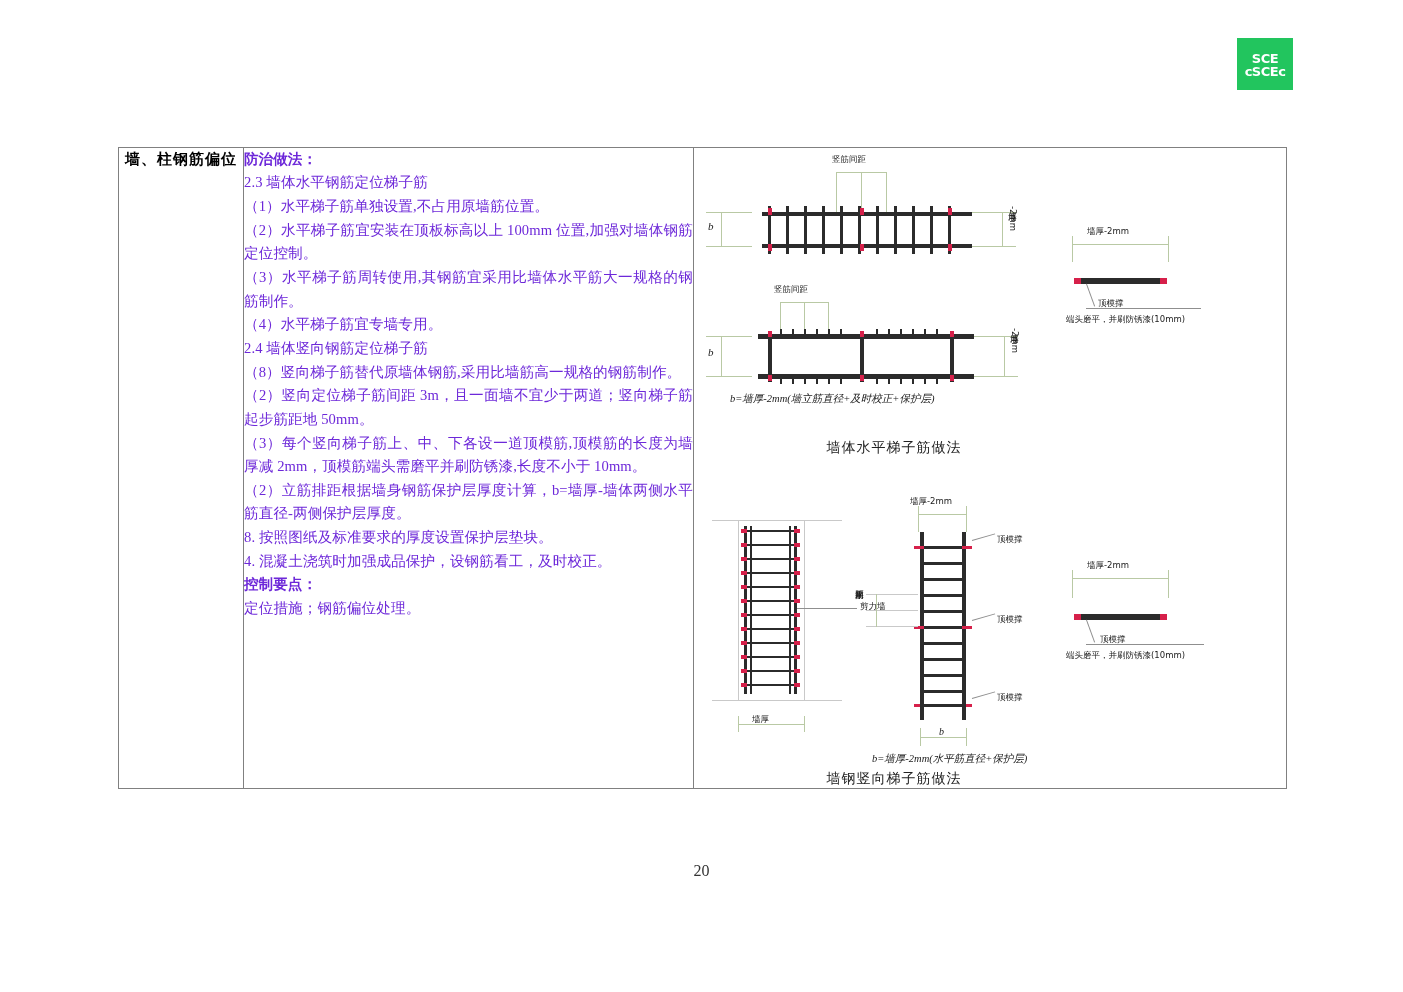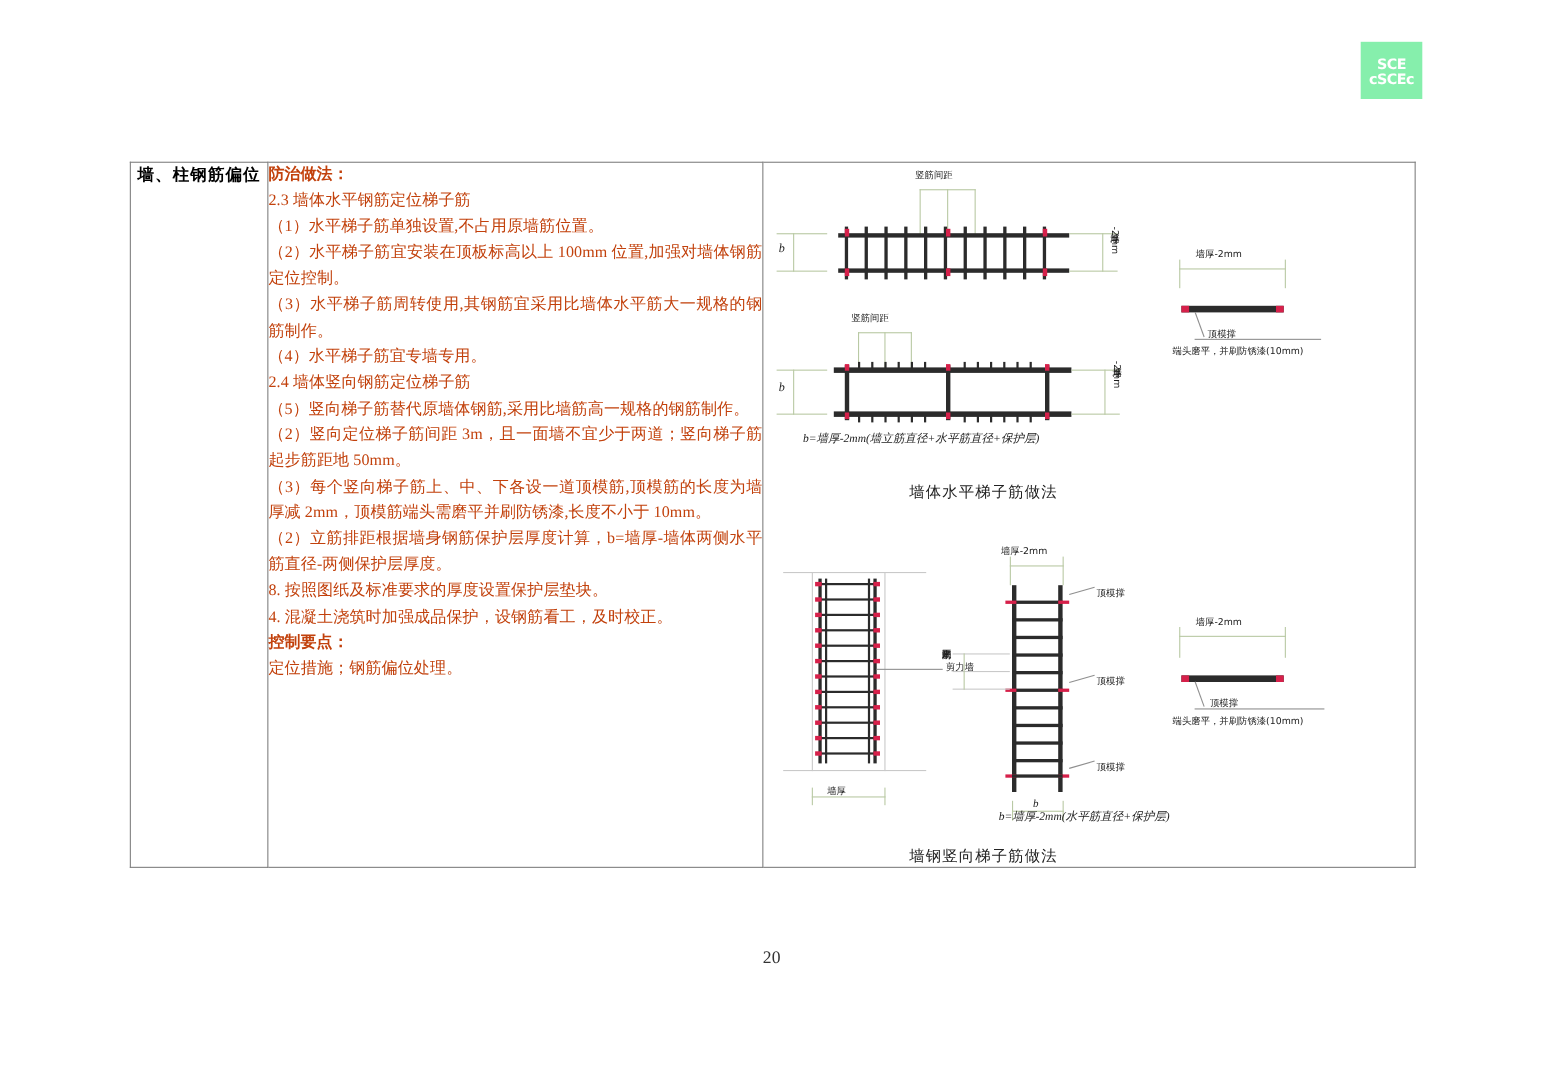--- a/index.html
+++ b/index.html
@@ -21,21 +21,21 @@
     position: absolute;
     top: 38px;
     right: 110px;
     display: flex;
     align-items: center;
     gap: 14px;
   }
   .logo-mark {
     width: 56px;
     height: 52px;
-    background: #86efac;
+    background: #22c55e;
     display: flex;
     align-items: center;
     justify-content: center;
   }
   .logo-mark svg { display:block; }
   .logo-text { display: flex; flex-direction: column; justify-content: center; }
   .logo-cn {
     font-family: "DejaVu Sans", sans-serif;
     font-weight: bold;
     font-size: 28px;
@@ -97,21 +97,21 @@
   }
 
   
   .method-cell { padding: 10px 12px 12px 12px; }
   .txt {
     font-family: "Liberation Serif", "DejaVu Serif", serif;
     font-size: 14.6px;
     line-height: 1.62;
     letter-spacing: 0.1px;
     text-align: justify;
-    color: #c2410c;
+    color: #6d28d9;
     margin: 0;
   }
   .txt.bold { font-family: "DejaVu Sans", sans-serif; font-weight: bold; font-size: 14.5px; }
 
   
   .diagram-cell { padding: 4px 0 8px 0; position: relative; }
   .dwg { position: relative; width: 591px; }
   .cap {
     text-align: center;
     font-family: "Liberation Serif", "DejaVu Serif", serif;
@@ -173,21 +173,21 @@
     <td class="phenom-cell">墙、柱钢筋偏位</td>
 
     <td class="method-cell">
       <p class="txt bold">防治做法：</p>
       <p class="txt">2.3 墙体水平钢筋定位梯子筋</p>
       <p class="txt">（1）水平梯子筋单独设置,不占用原墙筋位置。</p>
       <p class="txt">（2）水平梯子筋宜安装在顶板标高以上 100mm 位置,加强对墙体钢筋定位控制。</p>
       <p class="txt">（3）水平梯子筋周转使用,其钢筋宜采用比墙体水平筋大一规格的钢筋制作。</p>
       <p class="txt">（4）水平梯子筋宜专墙专用。</p>
       <p class="txt">2.4 墙体竖向钢筋定位梯子筋</p>
-      <p class="txt">（5）竖向梯子筋替代原墙体钢筋,采用比墙筋高一规格的钢筋制作。</p>
+      <p class="txt">（8）竖向梯子筋替代原墙体钢筋,采用比墙筋高一规格的钢筋制作。</p>
       <p class="txt">（2）竖向定位梯子筋间距 3m，且一面墙不宜少于两道；竖向梯子筋起步筋距地 50mm。</p>
       <p class="txt">（3）每个竖向梯子筋上、中、下各设一道顶模筋,顶模筋的长度为墙厚减 2mm，顶模筋端头需磨平并刷防锈漆,长度不小于 10mm。</p>
       <p class="txt">（2）立筋排距根据墙身钢筋保护层厚度计算，b=墙厚-墙体两侧水平筋直径-两侧保护层厚度。</p>
       <p class="txt">8. 按照图纸及标准要求的厚度设置保护层垫块。</p>
       <p class="txt">4. 混凝土浇筑时加强成品保护，设钢筋看工，及时校正。</p>
       <p class="txt bold">控制要点：</p>
       <p class="txt">定位措施；钢筋偏位处理。</p>
     </td>
 
     <td class="diagram-cell">
@@ -279,21 +279,21 @@
           <div class="bar-v" style="left:206px; top:230px; width:2px; height:6px;"></div>
           <div class="bar-v" style="left:218px; top:230px; width:2px; height:6px;"></div>
           <div class="bar-v" style="left:230px; top:230px; width:2px; height:6px;"></div>
           <div class="bar-v" style="left:242px; top:230px; width:2px; height:6px;"></div>
 
           <div class="dimline" style="left:280px; top:188px; width:44px; height:1px;"></div>
           <div class="dimline" style="left:280px; top:228px; width:44px; height:1px;"></div>
           <div class="dimline" style="left:310px; top:188px; width:1px; height:41px;"></div>
           <span class="tiny vtxt" style="left:315px; top:180px;">墙厚-2mm</span>
 
-          <span class="tiny it" style="left:36px; top:244px; font-size:10.5px;">b=墙厚-2mm(墙立筋直径+水平筋直径+保护层)</span>
+          <span class="tiny it" style="left:36px; top:244px; font-size:10.5px;">b=墙厚-2mm(墙立筋直径+及时校正+保护层)</span>
         </div>
 
         <div>
           <div class="dimline" style="left:378px; top:88px; width:1px; height:26px;"></div>
           <div class="dimline" style="left:474px; top:88px; width:1px; height:26px;"></div>
           <div class="dimline" style="left:378px; top:96px; width:97px; height:1px;"></div>
           <span class="tiny" style="left:393px; top:78px;">墙厚-2mm</span>
 
           <div class="bar-h" style="left:380px; top:130px; width:93px; height:6px;"></div>
           <div class="bar-r" style="left:380px; top:130px; width:7px; height:6px;"></div>
@@ -407,21 +407,21 @@
           <div class="greyline" style="left:172px; top:122px; width:52px; height:1px;"></div>
           <div class="greyline" style="left:172px; top:138px; width:52px; height:1px;"></div>
           <div class="dimline" style="left:182px; top:106px; width:1px; height:33px;"></div>
           <span class="tiny vtxt" style="left:160px; top:96px;">水平筋间距</span>
 
           <div class="dimline" style="left:226px; top:240px; width:1px; height:18px;"></div>
           <div class="dimline" style="left:272px; top:240px; width:1px; height:18px;"></div>
           <div class="dimline" style="left:226px; top:249px; width:47px; height:1px;"></div>
           <span class="tiny it" style="left:245px; top:238px; font-size:10px;">b</span>
 
-          <span class="tiny it" style="left:178px; top:247px; font-size:10.5px;margin-left:36px;">b=墙厚-2mm(水平筋直径+保护层)</span>
+          <span class="tiny it" style="left:178px; top:264px; font-size:10.5px;">b=墙厚-2mm(水平筋直径+保护层)</span>
         </div>
 
         <div>
           <div class="dimline" style="left:378px; top:82px; width:1px; height:28px;"></div>
           <div class="dimline" style="left:474px; top:82px; width:1px; height:28px;"></div>
           <div class="dimline" style="left:378px; top:90px; width:97px; height:1px;"></div>
           <span class="tiny" style="left:393px; top:72px;">墙厚-2mm</span>
 
           <div class="bar-h" style="left:380px; top:126px; width:93px; height:6px;"></div>
           <div class="bar-r" style="left:380px; top:126px; width:7px; height:6px;"></div>

